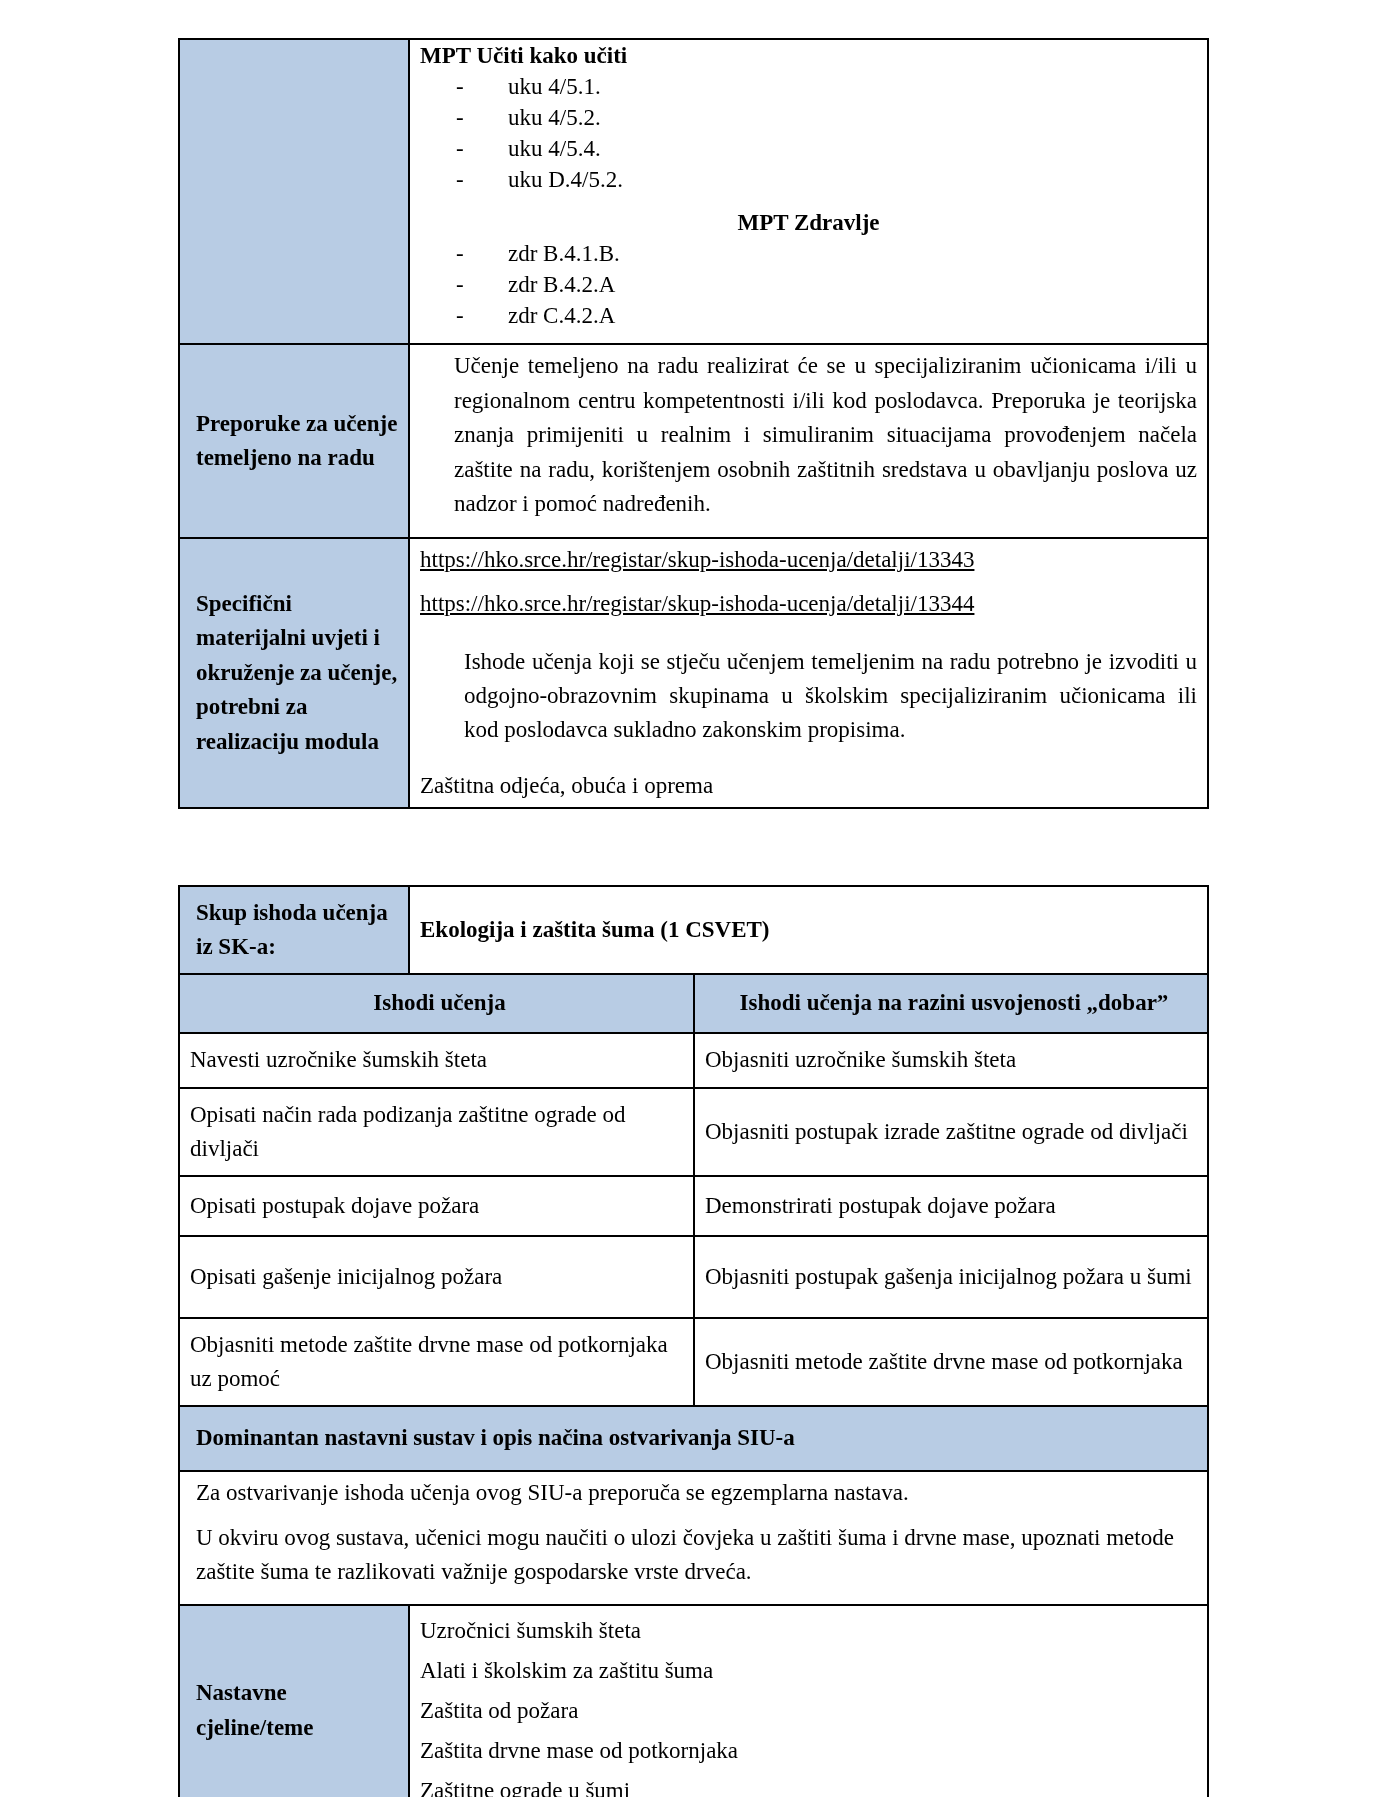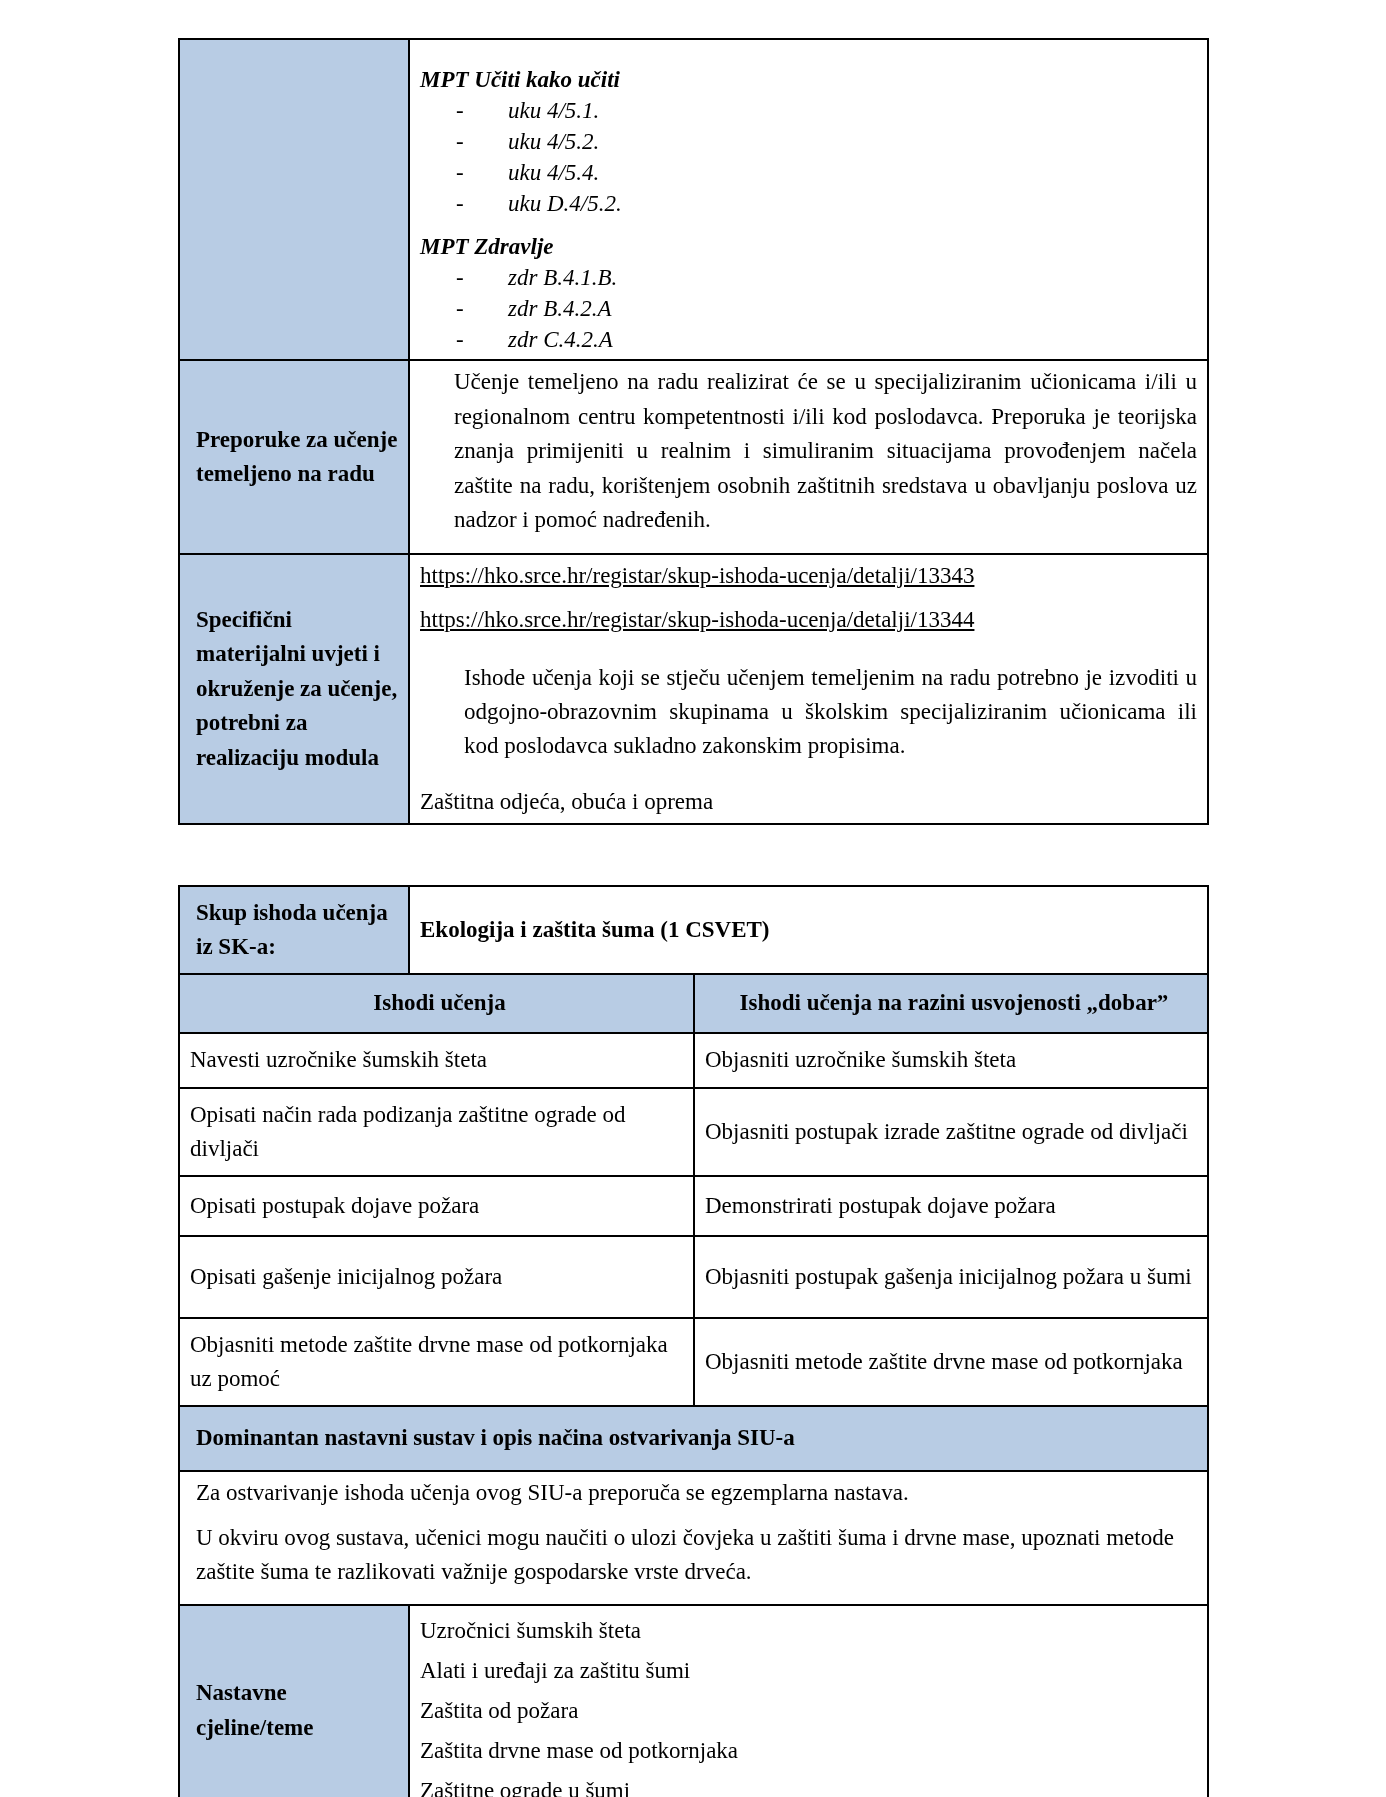--- a/index.html
+++ b/index.html
@@ -12,23 +12,23 @@
   #table1 { top:38px; }
   #table2 { top:885px; }
   td { border:2px solid #000000; padding:4px 10px; vertical-align:middle; word-wrap:break-word; }
   td.blue { background:#b8cce4;padding-left:16px; }
   .bold { font-weight:bold; }
   .center { text-align:center; }
   .top { vertical-align:top; }
   .just { text-align:justify;padding-left:44px; }
 
   
-  .mpt-cell { line-height:31px; padding-top:24px;font-style:italic; }
+  .mpt-cell { line-height:31px; padding-top:0; }
   .mpt-title { font-weight:bold; }
-  .mpt-group2 { margin-top:12px; }
+  .mpt-group2 { margin-top:12px;text-align:center; }
   .mpt-item { display:flex; padding-left:36px; }
   .mpt-dash { width:52px; flex:0 0 52px; }
 
   
   .links-cell p { margin:0; line-height:34px; }
   .link-line { margin-bottom:10px !important; }
   .after-links { margin-top:24px !important; }
   .note-line { margin-top:22px !important; }
   a.doclink { color:#000000; text-decoration:underline; cursor:pointer; }
 
@@ -144,21 +144,21 @@
     <tr>
       <td colspan="3" class="top dom-cell" style="height:120px">
         <p>Za ostvarivanje ishoda učenja ovog SIU-a preporuča se egzemplarna nastava.</p>
         <p>U okviru ovog sustava, učenici mogu naučiti o ulozi čovjeka u zaštiti šuma i drvne mase, upoznati metode zaštite šuma te razlikovati važnije gospodarske vrste drveća.</p>
       </td>
     </tr>
     <tr>
       <td class="blue bold" style="height:202px">Nastavne cjeline/teme</td>
       <td colspan="2" class="units-cell">
         <div>Uzročnici šumskih šteta</div>
-        <div>Alati i uređaji za zaštitu šumi</div>
+        <div>Alati i školskim za zaštitu šuma</div>
         <div>Zaštita od požara</div>
         <div>Zaštita drvne mase od potkornjaka</div>
         <div>Zaštitne ograde u šumi</div>
       </td>
     </tr>
   </tbody>
     </table>
 
 </div>
 

